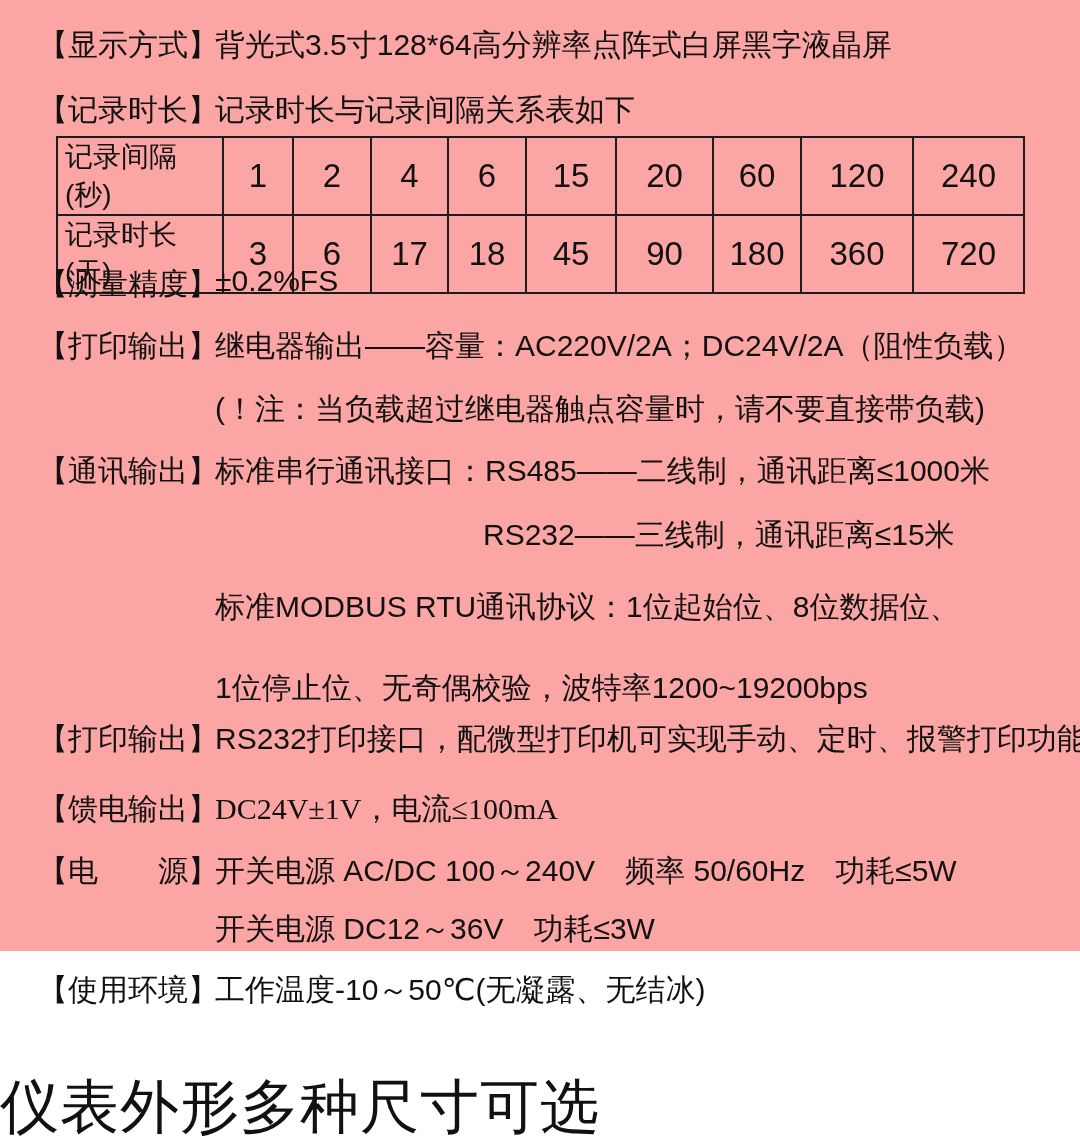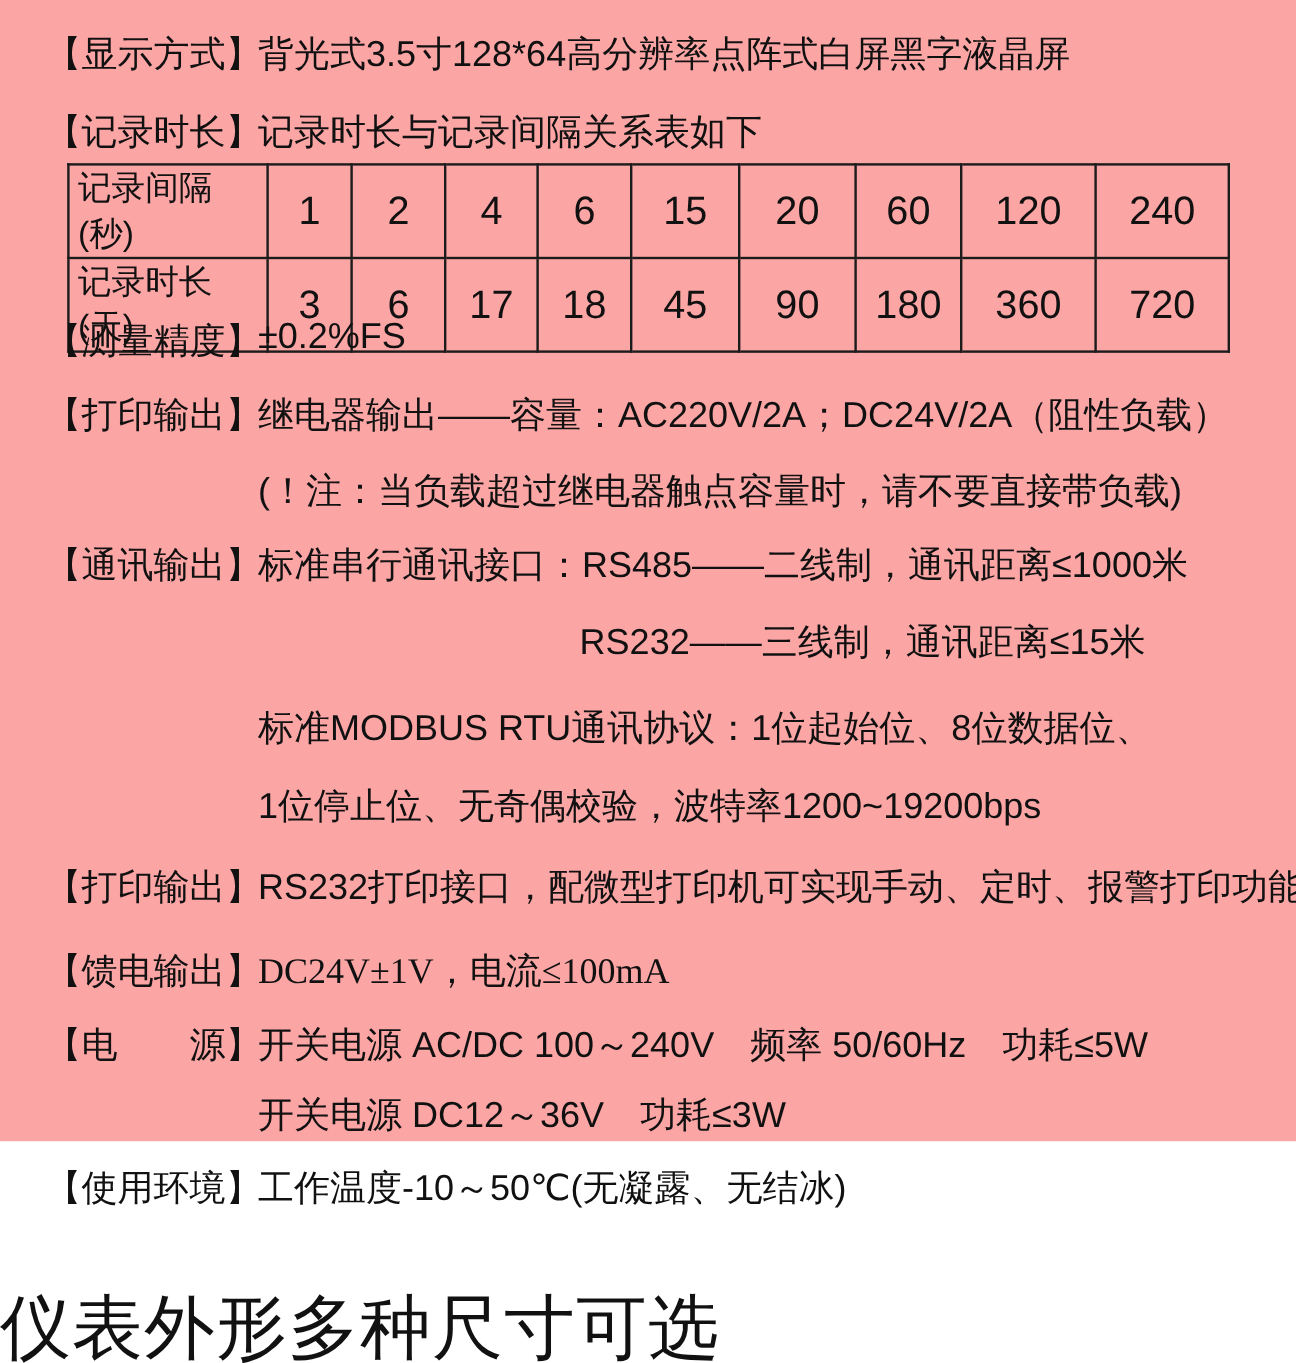--- a/index.html
+++ b/index.html
@@ -25,21 +25,21 @@
   .indent-rs232 .spec-content { left:483px; }
 
   .r0  { top:25px; }
   .r1  { top:90px; }
   .r2  { top:264px; }
   .r3  { top:326px; }
   .r4  { top:389px; }
   .r5  { top:451px; }
   .r6  { top:515px; }
   .r7  { top:587px; }
-  .r8  { top:652px;text-align:center; }
+  .r8  { top:668px;text-align:center; }
   .r9  { top:719px; }
   .r10 { top:789px;font-family:Liberation Serif, serif; }
   .r11 { top:851px;padding-left:28px; }
   .r12 { top:909px; }
   .r13 { top:970px; }
 
   .record-table {
     position:absolute; left:56px; top:136px;
     width:967px;
     border-collapse:collapse;

